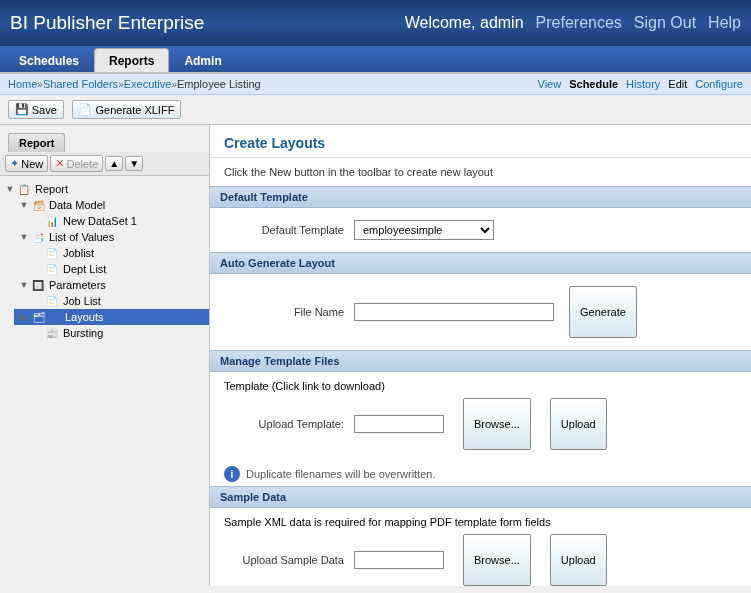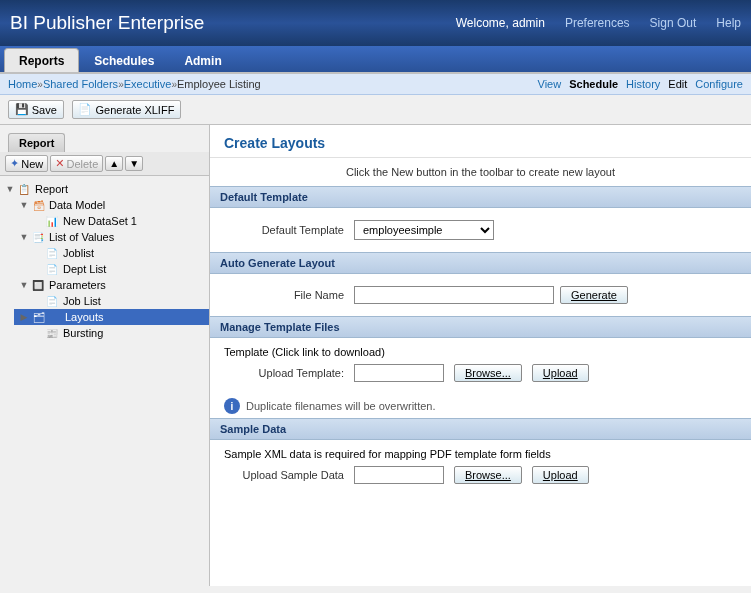--- a/index.html
+++ b/index.html
@@ -26,23 +26,23 @@
       letter-spacing: 1px;
     }
     .bi-publisher {
       color: white;
       font-size: 19px;
       font-weight: normal;
     }
     .header-right {
       display: flex;
       align-items: flex-start;
-      gap: 20px;
+      gap: 12px;
       color: white;
-      font-size: 12px;
+      font-size: 16px;
     }
     .header-right a {
       color: #b8d0f0;
       text-decoration: none;
       cursor: pointer;
     }
     .welcome-text { color: white; }
 
     
     .nav-tabs {
@@ -199,21 +199,20 @@
       color: #1a5c9e;
       font-size: 14px;
       font-weight: bold;
       padding: 10px 14px 6px;
       border-bottom: 1px solid #e0e0e0;
     }
     .create-layouts-desc {
       padding: 8px 14px;
       font-size: 11px;
       color: #333;
-      text-align: center;
     }
 
     
     .section-header {
       background: linear-gradient(180deg, #d0dff0 0%, #b8cce4 100%);
       padding: 4px 10px;
       font-size: 11px;
       font-weight: bold;
       color: #1a3a6b;
       border-top: 1px solid #a0b8d0;
@@ -242,28 +241,27 @@
     }
     .form-input-lg { width: 200px; }
     .form-select {
       padding: 2px 4px;
       border: 1px solid #888;
       font-size: 11px;
       background: white;
       min-width: 140px;
     }
     .btn-primary {
-      padding: 2px 10px;
+      padding: 19px 10px;
       background: linear-gradient(180deg, #fff 0%, #d8e8f0 100%);
       border: 1px solid #888;
       border-radius: 2px;
       cursor: pointer;
       font-size: 11px;
-      margin-left: 6px;
-      text-decoration: underline;
+      margin-left: 15px;
     }
 
     .upload-row {
       display: flex;
       align-items: center;
       gap: 4px;
     }
     .upload-input {
       width: 90px;
       padding: 2px 4px;
@@ -311,22 +309,22 @@
   </div>
   <div class="header-right">
     <span class="welcome-text">Welcome, admin</span>
     <a>Preferences</a>
     <a>Sign Out</a>
     <a>Help</a>
   </div>
 </div>
 
 <div class="nav-tabs">
+  <div class="nav-tab">Schedules</div>
   <div class="nav-tab active">Reports</div>
-  <div class="nav-tab">Schedules</div>
   <div class="nav-tab">Admin</div>
 </div>
 
 <div class="breadcrumb-bar">
   <div class="breadcrumb">
     <a>Home</a>
     <span class="breadcrumb-sep">»</span>
     <a>Shared Folders</a>
     <span class="breadcrumb-sep">»</span>
     <a>Executive</a>

